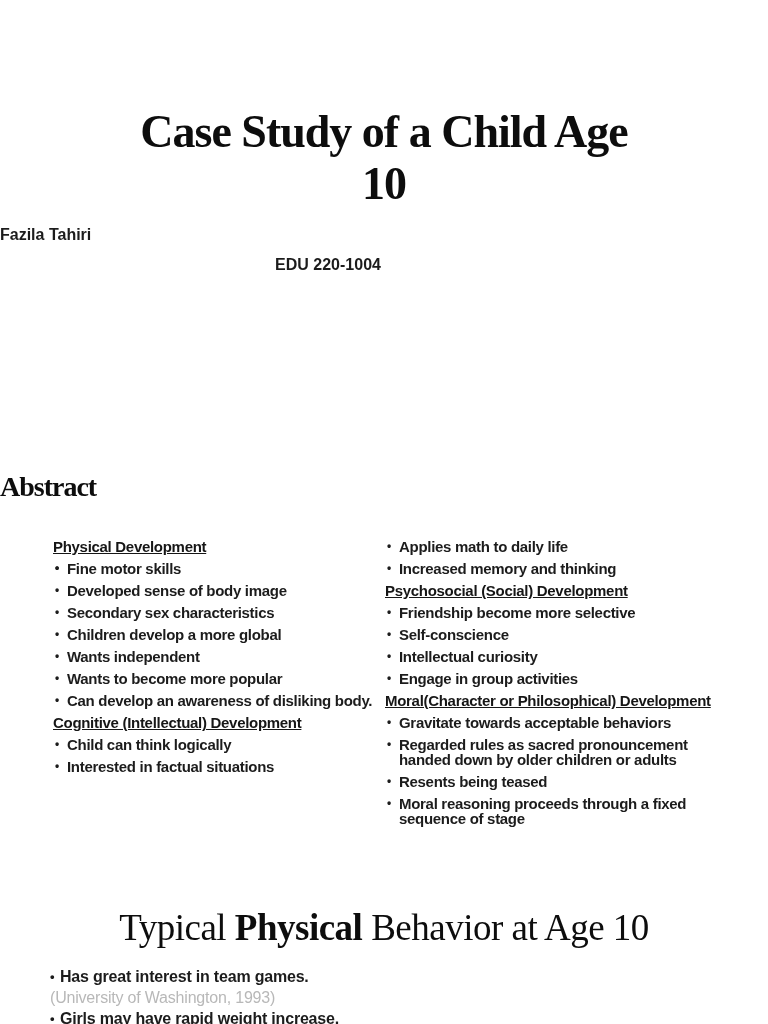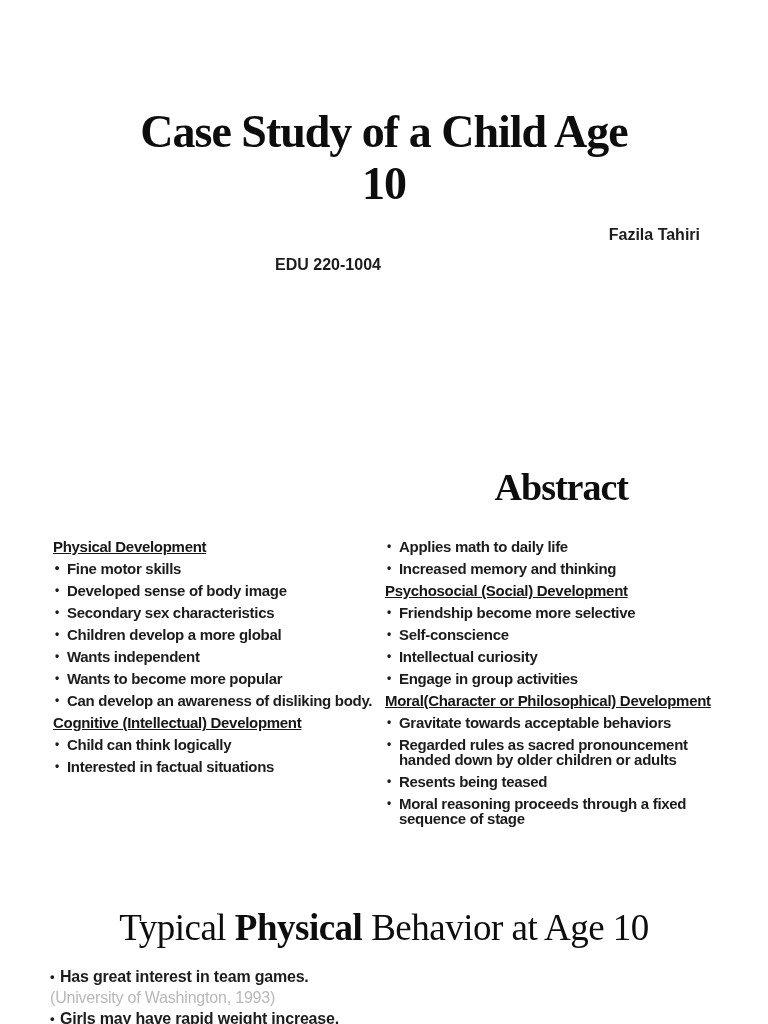--- a/index.html
+++ b/index.html
@@ -21,35 +21,35 @@
     position: absolute; top: 106px; left: 0; width: 768px;
     text-align: center;
     font-family: "Liberation Serif", serif;
     font-size: 46px; line-height: 52px;
     letter-spacing: -1px;
     color: #0d0d0d;
     font-weight: 700;
   }
   #slide1-author {
     position: absolute; top: 227px; left: 0; width: 668px;
-    text-align: right; font-size: 16px; line-height: 16px;
-    font-weight: 600; color: #1c1c1c; margin-left: 32px;
+    text-align: left; font-size: 16px; line-height: 16px;
+    font-weight: 600; color: #1c1c1c;
   }
   #slide1-course {
     position: absolute; top: 257px; left: 0; width: 656px;
     text-align: center; font-size: 16px; line-height: 16px;
     font-weight: 600; color: #1c1c1c;
   }
 
   
   #abstract-heading {
     position: absolute; top: 467px; left: 0; width: 628px;
-    text-align: right;
+    text-align: left;
     font-family: "Liberation Serif", serif;
-    font-size: 38px; line-height: 40px;
+    font-size: 28px; line-height: 40px;
     font-weight: 700; letter-spacing: -1px;
     color: #0d0d0d;
   }
   .ab-col {
     position: absolute; top: 531px; width: 334px;
     font-size: 15px; letter-spacing: -0.3px; margin-top: 8px;
   }
   #abstract-left-column  { left: 53px; }
   #abstract-right-column { left: 385px; }
   .ab-heading {

